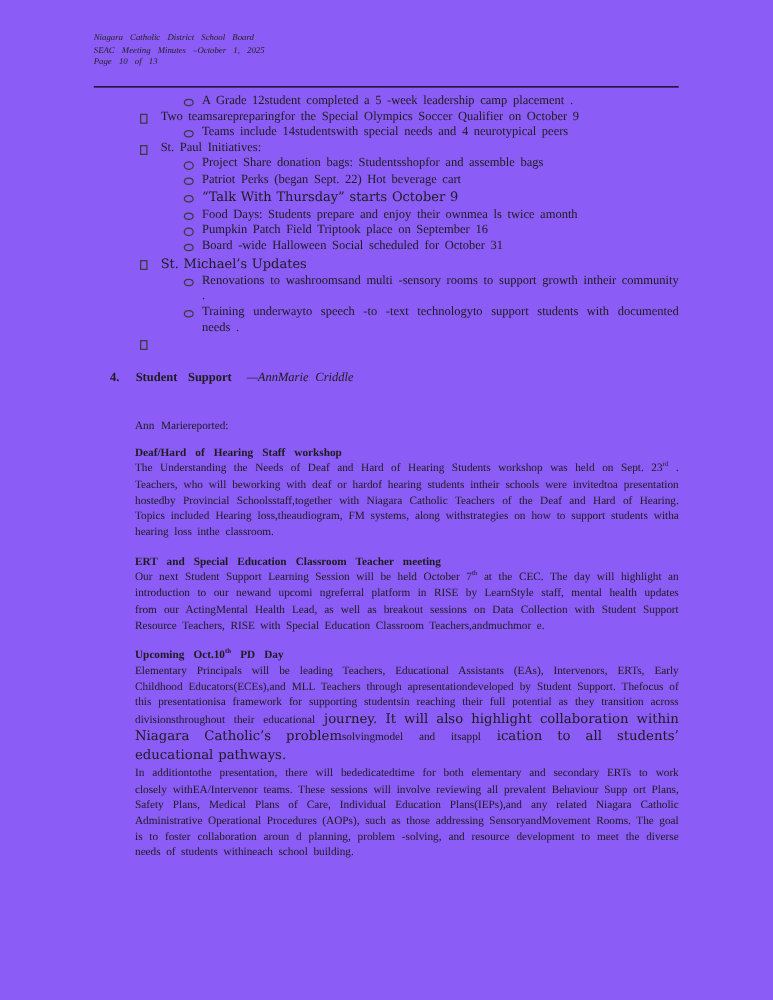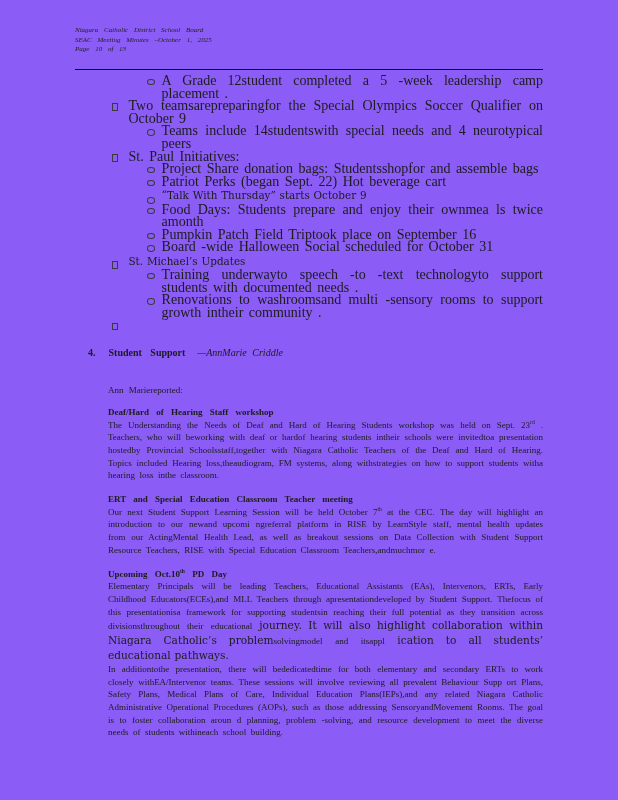--- a/index.html
+++ b/index.html
@@ -17,29 +17,29 @@
     word-spacing:4px; color:#222;
   }
   .header-rule {
     position:absolute; left:75px; top:69px; width:468px; height:0;
     border-top:1.3px solid #000;
   }
 
   .content { position:absolute; left:75px; top:75px; width:468px; }
 
   
-  .li { display:flex; align-items:flex-start; font-size:14px; line-height:12.6px;
+  .li { display:flex; align-items:flex-start; font-size:10px; line-height:12.6px;
         text-align:justify; word-spacing:2px; }
   .li .txt { flex:1 1 auto; }
   .li.l1 { padding-left:37px; }
   .li.l2 { padding-left:72px; }
   .bullet { flex:0 0 auto; display:block; }
   .sq { width:3.5px; height:5.8px; border:0.9px solid #3a3a3a; margin:3.2px 11px 0 0; }
   .ci { width:5.6px; height:4.3px; border:0.9px solid #3a3a3a; border-radius:50%; margin:4px 7px 0 0; }
-  .li.big { font-family:"DejaVu Serif", serif; font-size:10.4px; line-height:15.2px; word-spacing:0.5px;align-items:flex-end; }
+  .li.big { font-family:"DejaVu Serif", serif; font-size:10.4px; line-height:15.2px; word-spacing:0.5px; }
   .li.big .ci { margin-top:5px; }
   .li.big .sq { margin-top:4.5px; }
 
   
   .h4row { margin:17px 0 0 13px; font-size:10px; line-height:12.6px; }
   .h4row .num { font-weight:bold; margin-right:13px; }
   .h4row .title { font-weight:bold; word-spacing:6px; margin-right:12px; }
   .h4row .presenter { font-style:italic; word-spacing:3px; }
 
   .intro { margin:25px 0 0 33px; font-size:9px; word-spacing:3px; }
@@ -107,25 +107,25 @@
       <div class="li l2">
         <span class="bullet ci"></span>
         <div class="txt">Board -wide Halloween Social scheduled for October 31</div>
       </div>
       <div class="li l1 big">
         <span class="bullet sq"></span>
         <div class="txt">St. Michael’s Updates</div>
       </div>
       <div class="li l2">
         <span class="bullet ci"></span>
-        <div class="txt">Training underwayto speech -to -text technologyto support students with documented needs .</div>
+        <div class="txt">Renovations to washroomsand multi -sensory rooms to support growth intheir community .</div>
       </div>
       <div class="li l2">
         <span class="bullet ci"></span>
-        <div class="txt">Renovations to washroomsand multi -sensory rooms to support growth intheir community .</div>
+        <div class="txt">Training underwayto speech -to -text technologyto support students with documented needs .</div>
       </div>
       <div class="li l1">
         <span class="bullet sq"></span>
       </div>
     </div>
 
     <div class="h4row">
       <span class="num">4.</span><span class="title">Student Support</span><span class="presenter">—AnnMarie Criddle</span>
     </div>
 

